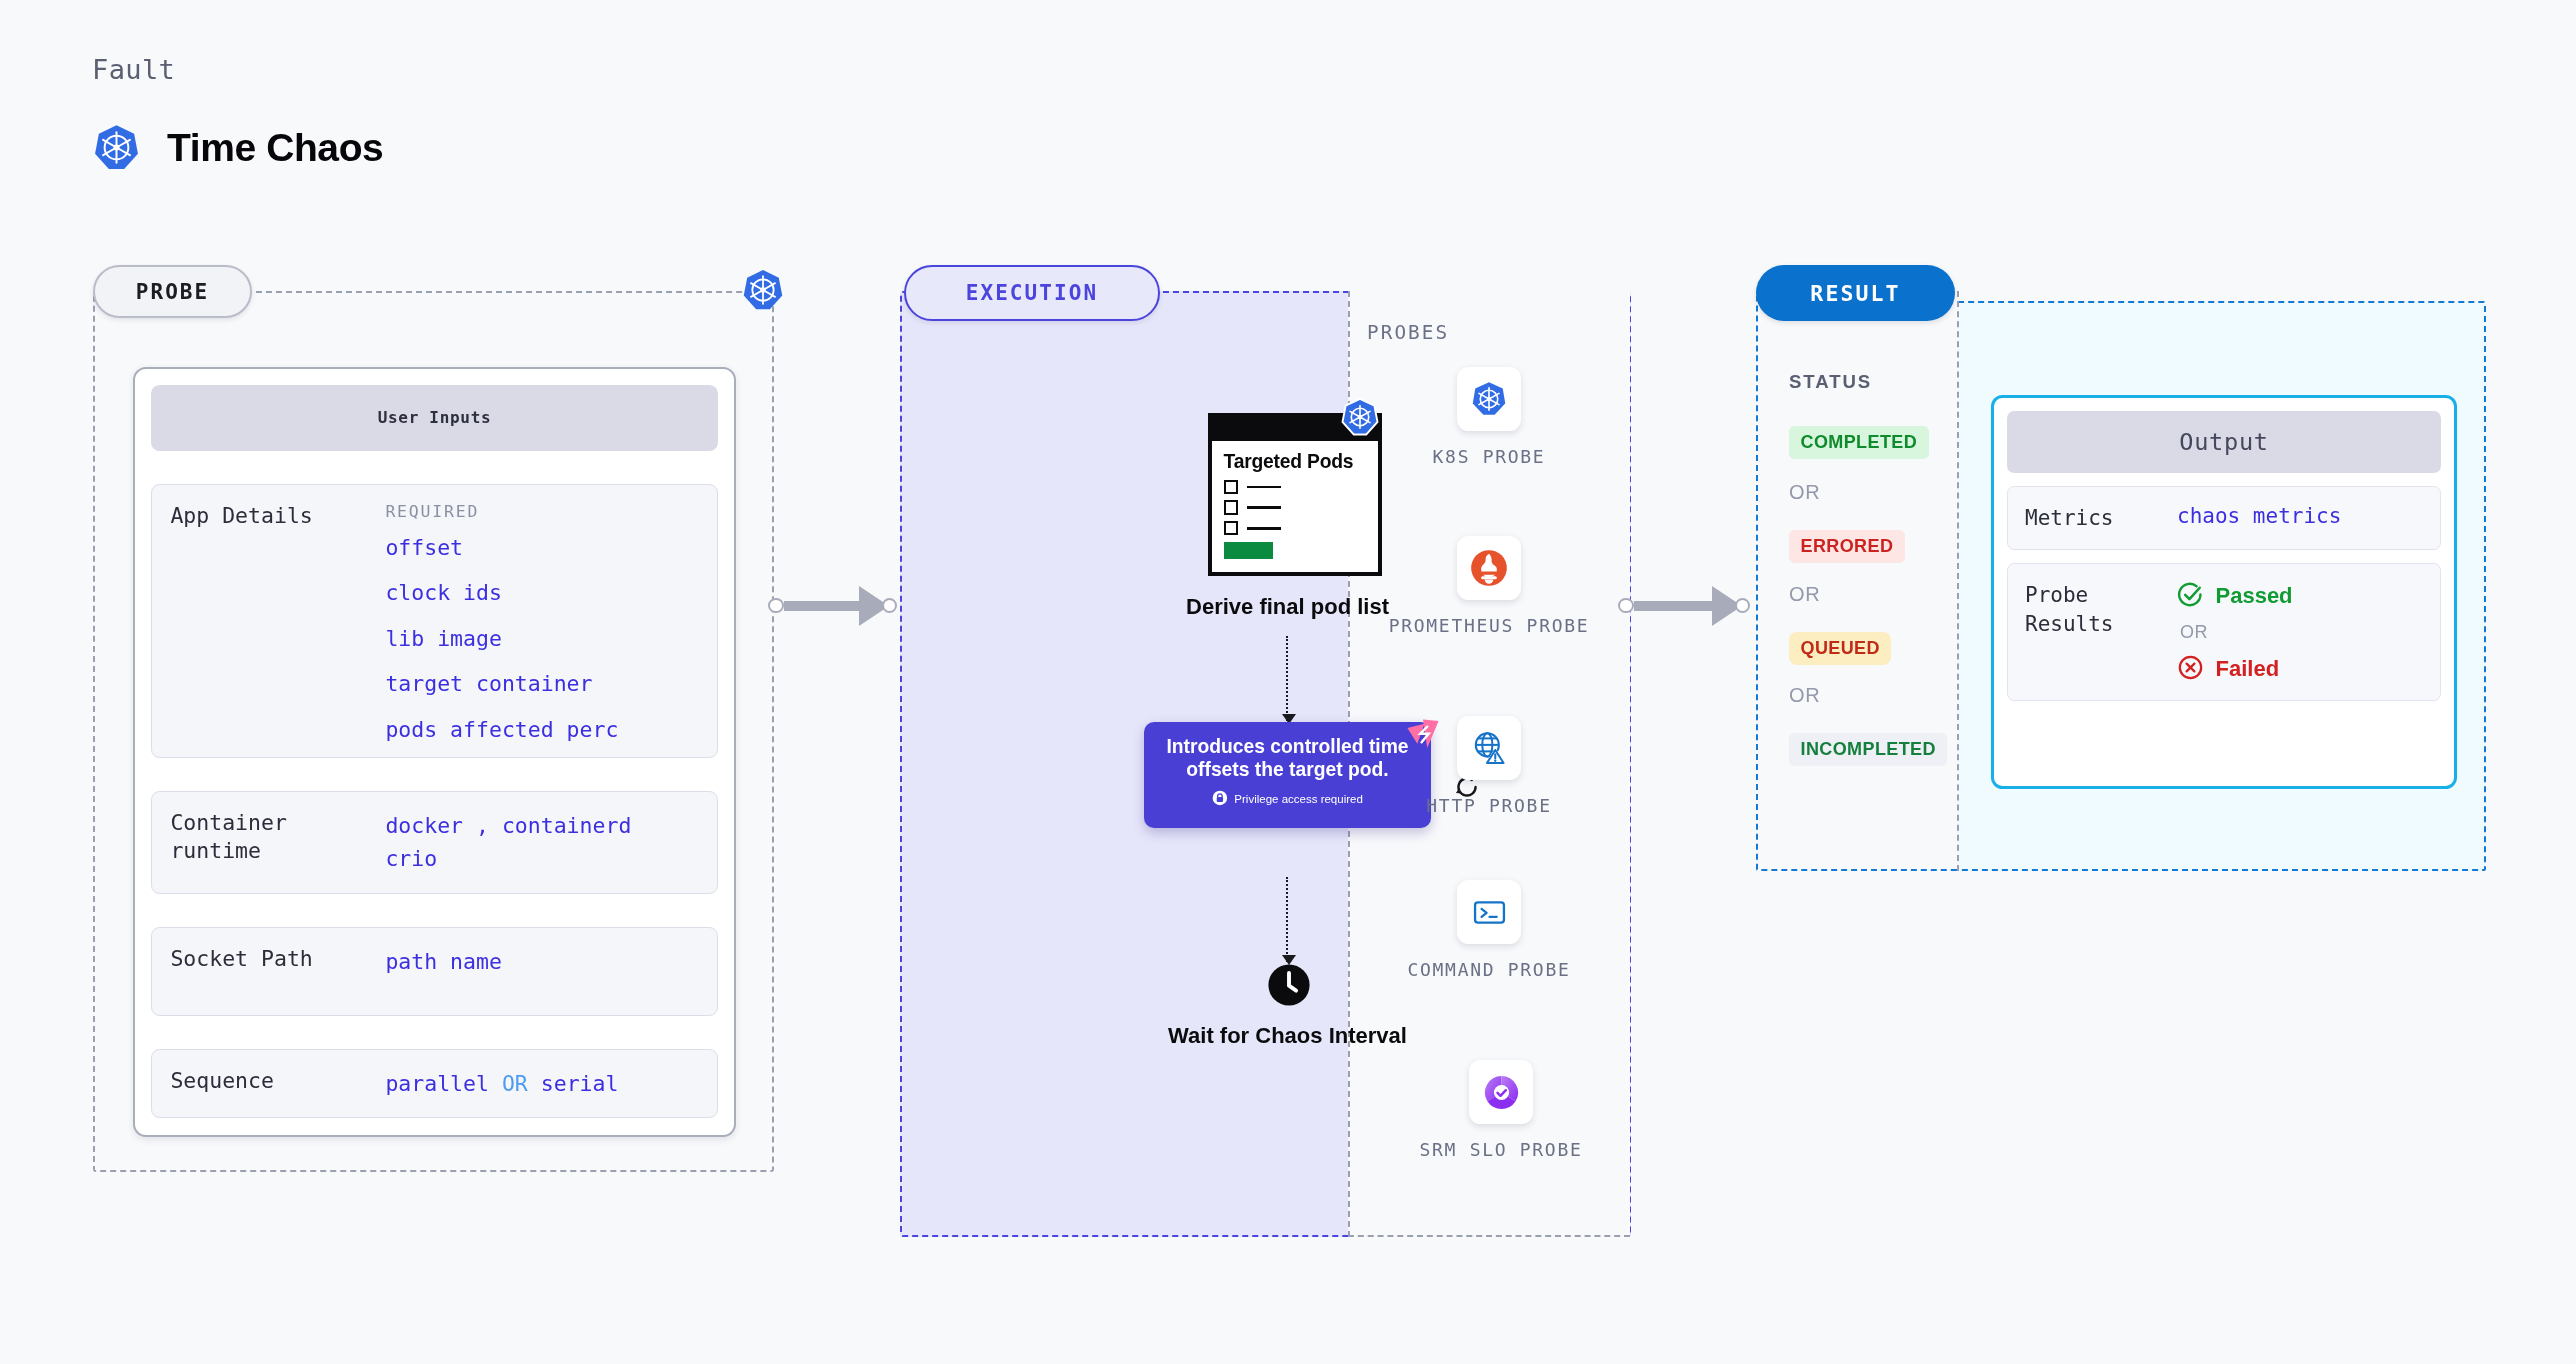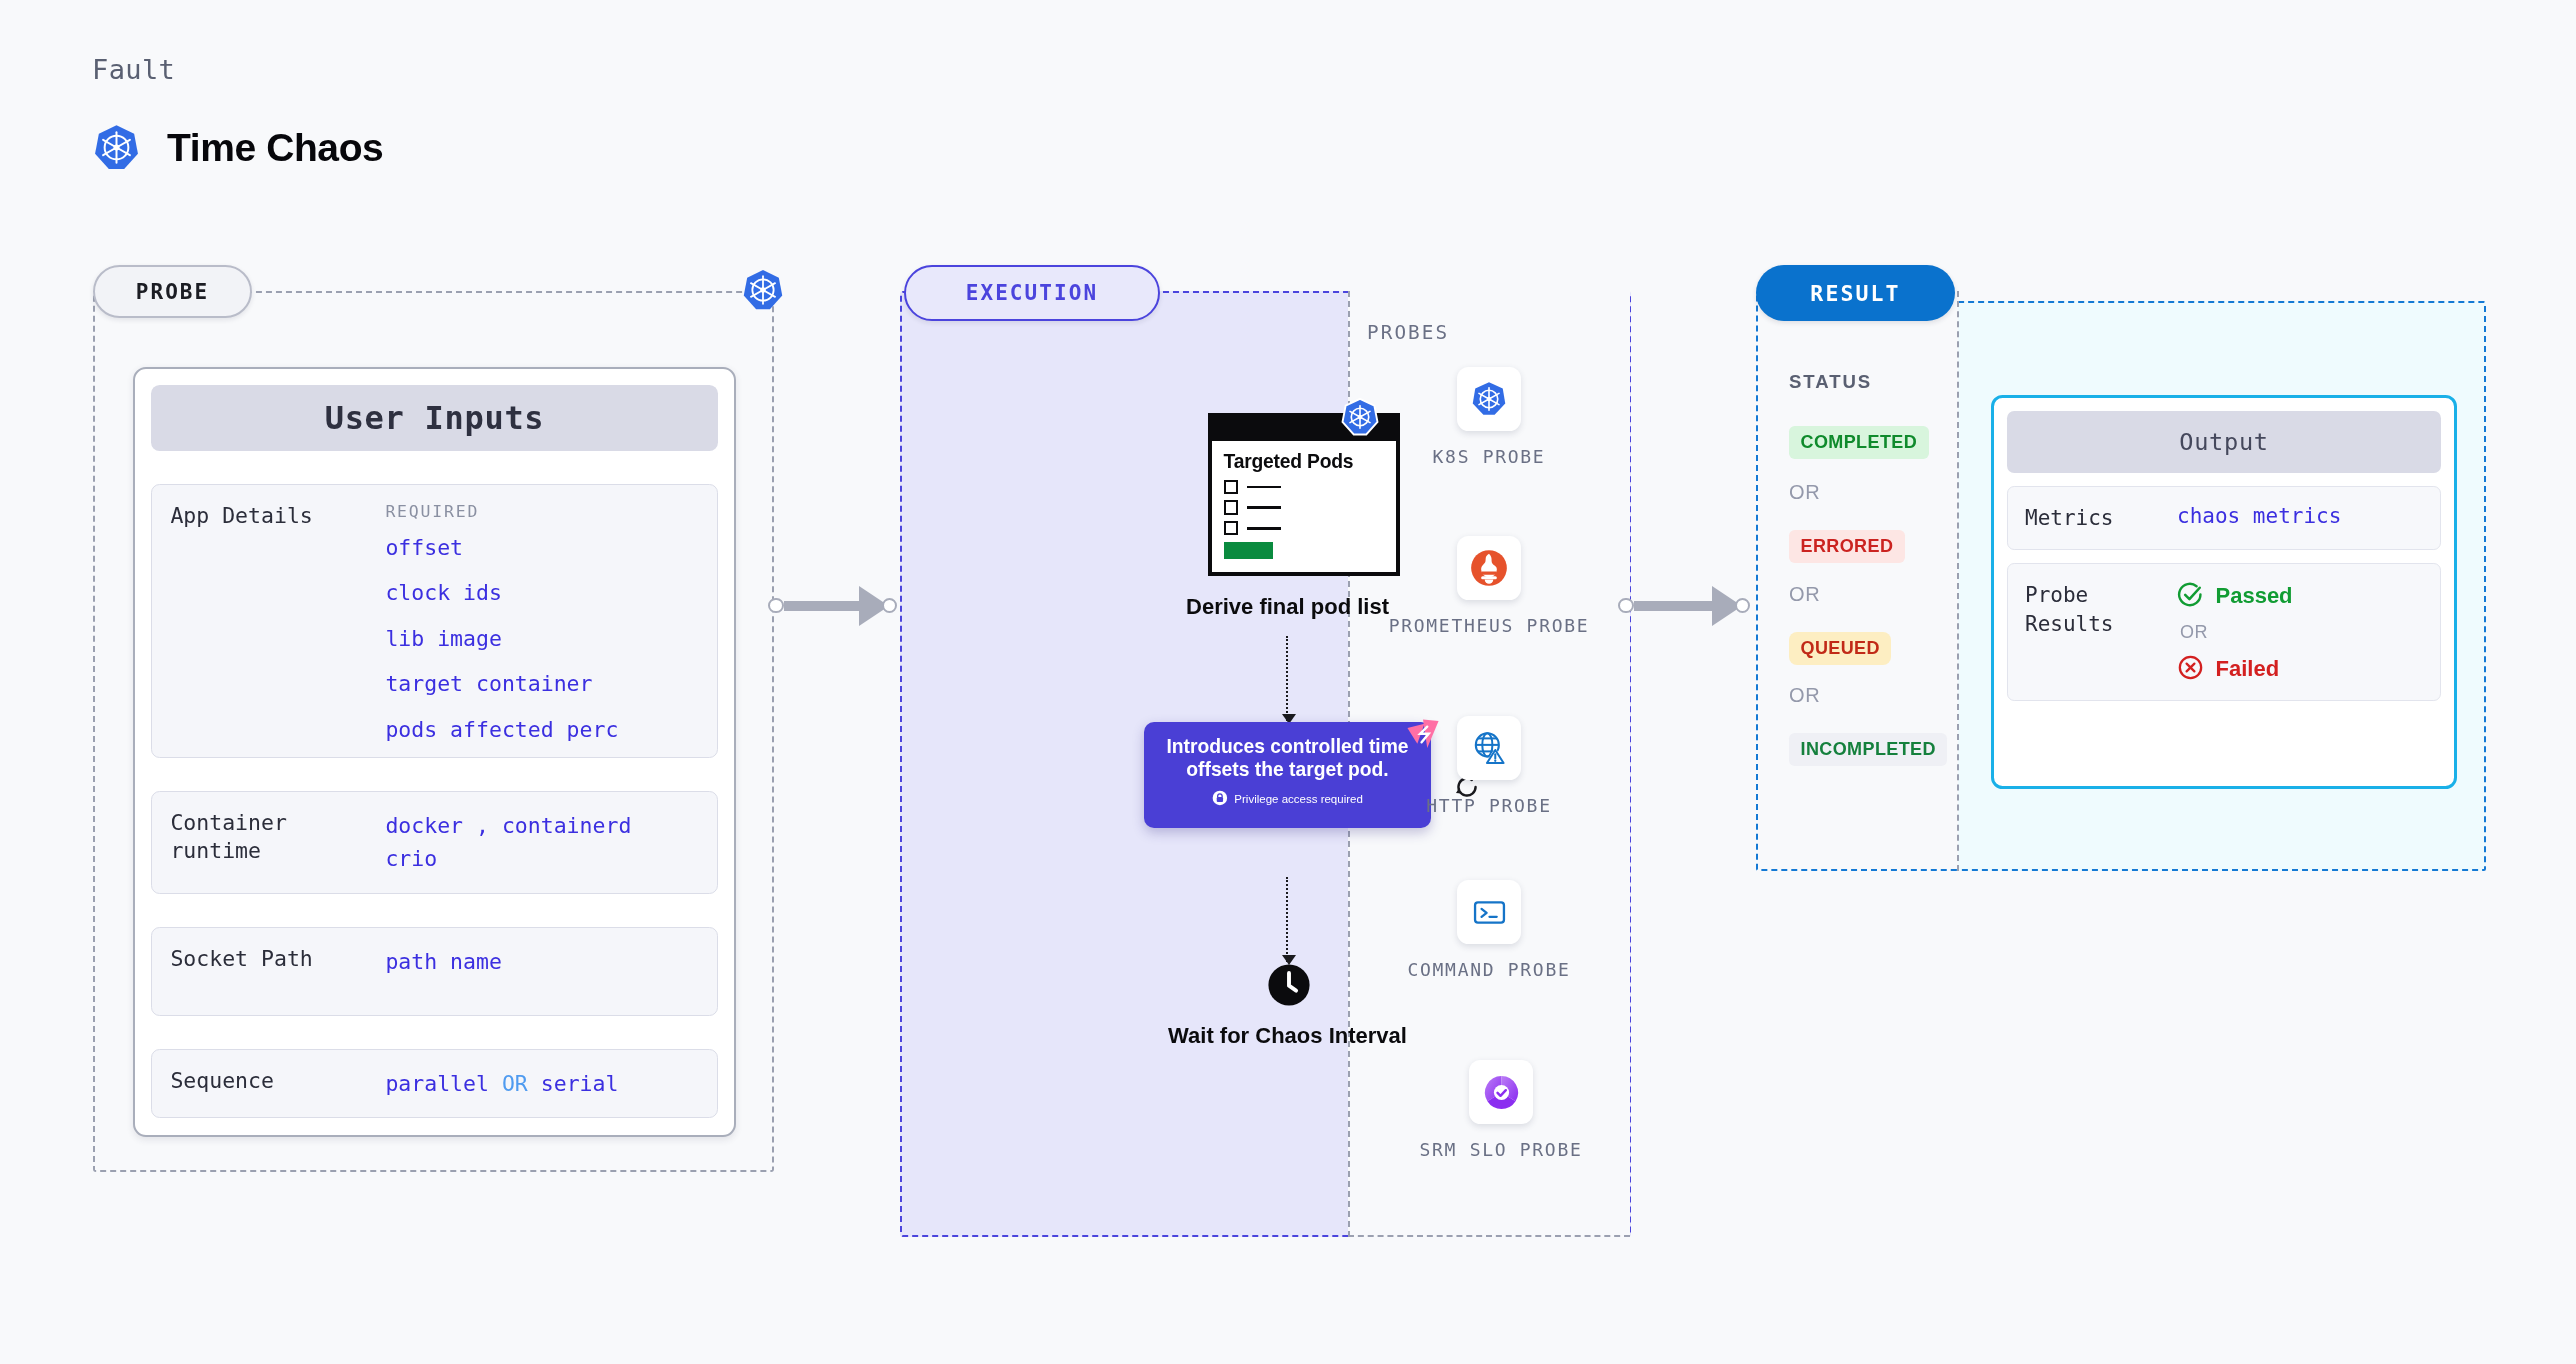--- a/index.html
+++ b/index.html
@@ -99,21 +99,21 @@
   .card-user-inputs {
     position: absolute; left: 133px; top: 367px; width: 603px; height: 770px;
     background: #ffffff; border: 2.1px solid #a9aebb; border-radius: 13px;
     box-shadow: 0 2.9px 7.2px rgba(40,42,70,.10);
     padding: 15.8px;
   }
   .ui-header {
     height: 66px; background: #d9dae6; border-radius: 8.6px;
     display: flex; align-items: center; justify-content: center;
     font-family: "DejaVu Sans Mono", monospace;
-    font-size: 32px; font-weight: 700; color: #2e3040; letter-spacing: 0.7px;
+    font-size: 16px; font-weight: 700; color: #2e3040; letter-spacing: 0.7px;
   }
   .ui-row {
     margin-top: 33px; background: #f5f6fa; border: 1.4px solid #dbdde8;
     border-radius: 8.6px; padding: 17px 18.6px;
     display: flex; align-items: flex-start;
   }
   .ui-row-label {
     font-family: "DejaVu Sans Mono", monospace;
     font-size: 21.5px; color: #2b2d3a; line-height: 1.32;
     width: 215px; flex-shrink: 0;
@@ -134,21 +134,21 @@
     font-family: "DejaVu Sans Mono", monospace;
     font-size: 21.5px; color: #3b2fe0; line-height: 1.55;
   }
   .or-lt { color: #4f9bf0; }
 
   
   .flow { position: absolute; left: 900px; top: 291px; width: 731px; height: 946px; }
 
   .pods-card {
     position: absolute; left: 308px; top: 122px;
-    width: 192px; height: 163px;
+    width: 174px; height: 163px;
     background: #ffffff; border: 4.3px solid #0b0b0d;
   }
   .pods-titlebar { height: 24px; background: #0b0b0d; }
   .pods-body { padding: 10px 11.5px 0 11.5px; }
   .pods-title {
     font-size: 19.3px; font-weight: 700; color: #0b0b0d; line-height: 1.12;
     letter-spacing: -0.2px;
   }
   .pods-list { margin-top: 7.2px; }
   .pods-item { display: flex; align-items: center; gap: 9.3px; margin-bottom: 6.4px; }

